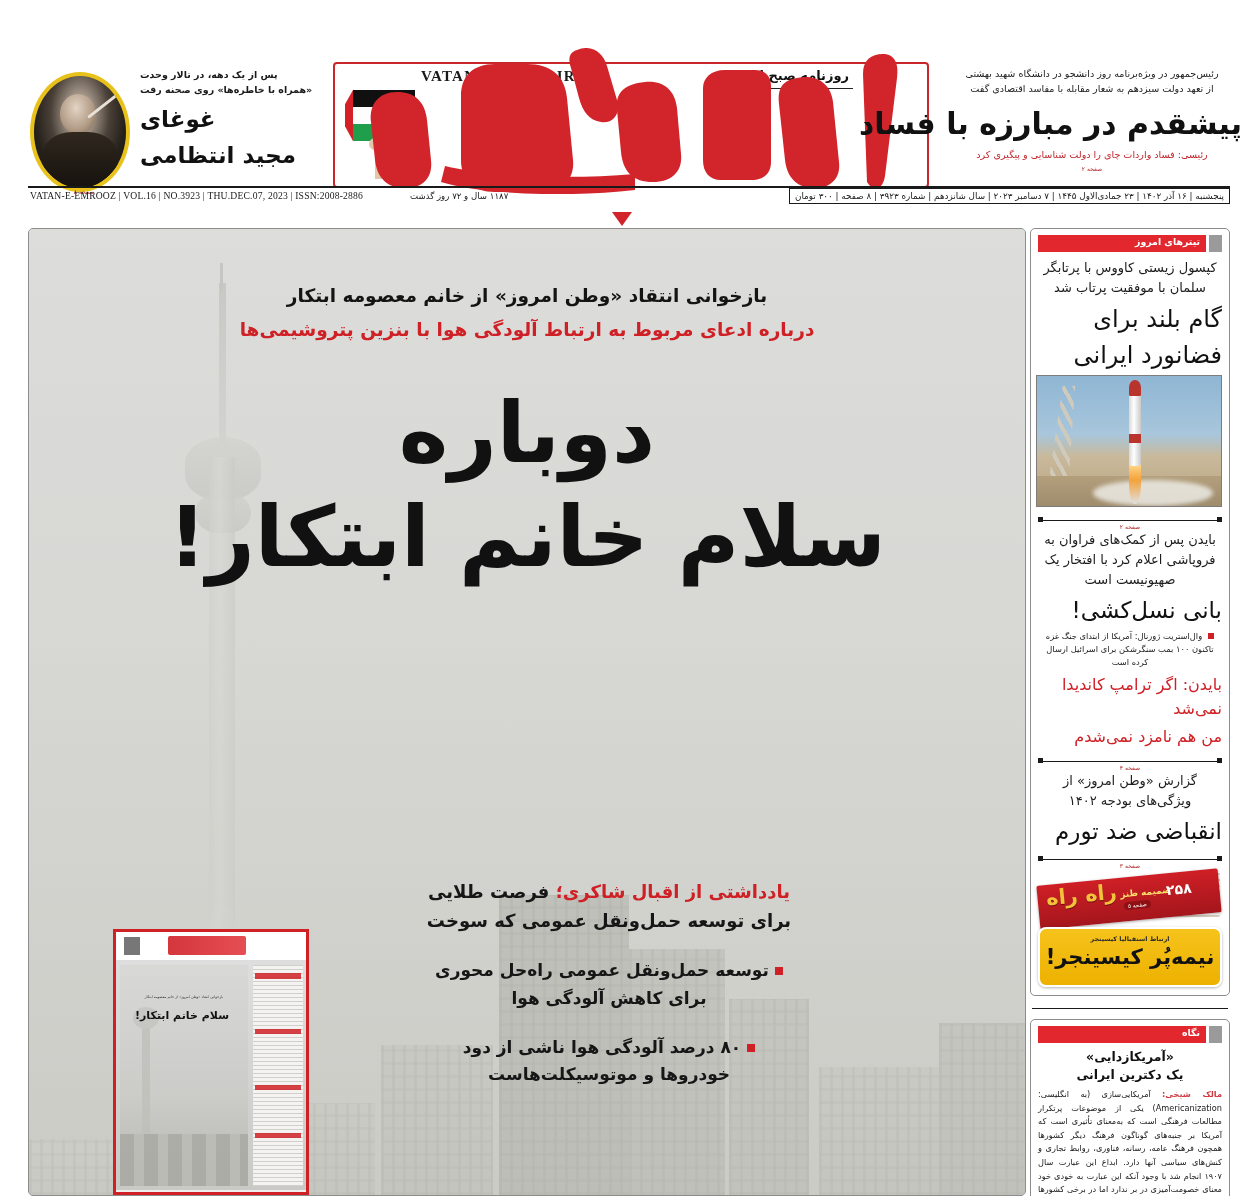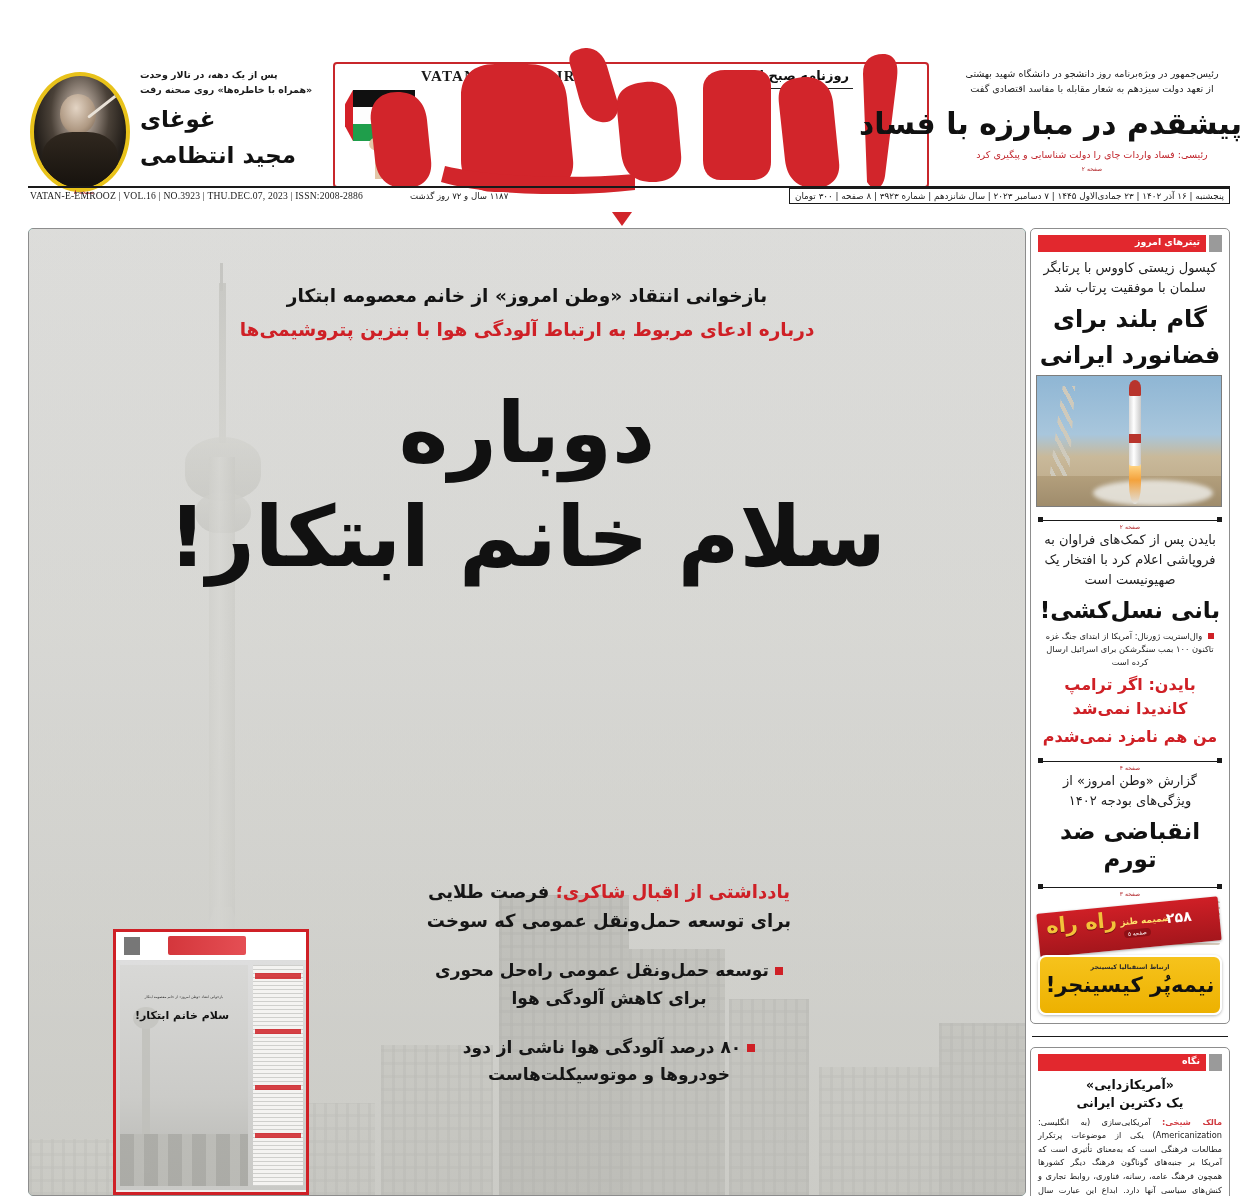--- a/index.html
+++ b/index.html
@@ -222,21 +222,21 @@
   .sec-head .bar{
     position:absolute;right:16px;left:0;top:0;height:17px;background:#e2282e;
   }
   .sec-head .gray{
     position:absolute;right:0;top:0;width:13px;height:17px;background:#9a9a9a;
   }
   .sec-head .lbl{
     position:absolute;right:22px;top:1px;font-size:9.4px;color:#fff;font-weight:bold;direction:rtl;
   }
   .s-kick{font-size:13px;line-height:1.55;color:#1c1c1c;text-align:center;direction:rtl;}
-  .s-hl{font-size:24px;line-height:1.2;font-weight:bold;color:#111;text-align:center;direction:rtl;margin:7px 0 4px;letter-spacing:-.6px;}
+  .s-hl{font-size:24px;line-height:1.2;font-weight:normal;color:#111;text-align:right;direction:rtl;margin:7px 0 4px;letter-spacing:-.6px;}
   .s-hl.sm{font-size:23px;}
   .s-hl.red{color:#cf2026;font-size:16px;line-height:1.45;margin:5px 0 2px;}
   .s-body{font-size:8.3px;line-height:1.55;color:#1c1c1c;text-align:center;direction:rtl;margin-top:5px;}
   .s-body .sq{width:6px;height:6px;vertical-align:0;}
   .pgmark{
     position:relative;height:12px;margin:7px 0 4px;text-align:center;
   }
   .pgmark:before{content:"";position:absolute;left:4px;right:4px;top:6px;height:1px;background:#1a1a1a;}
   .pgmark span{position:relative;background:#fff;padding:0 7px;font-size:6px;color:#b02024;}
   .pgmark i{position:absolute;top:3px;width:5px;height:5px;background:#1a1a1a;}

